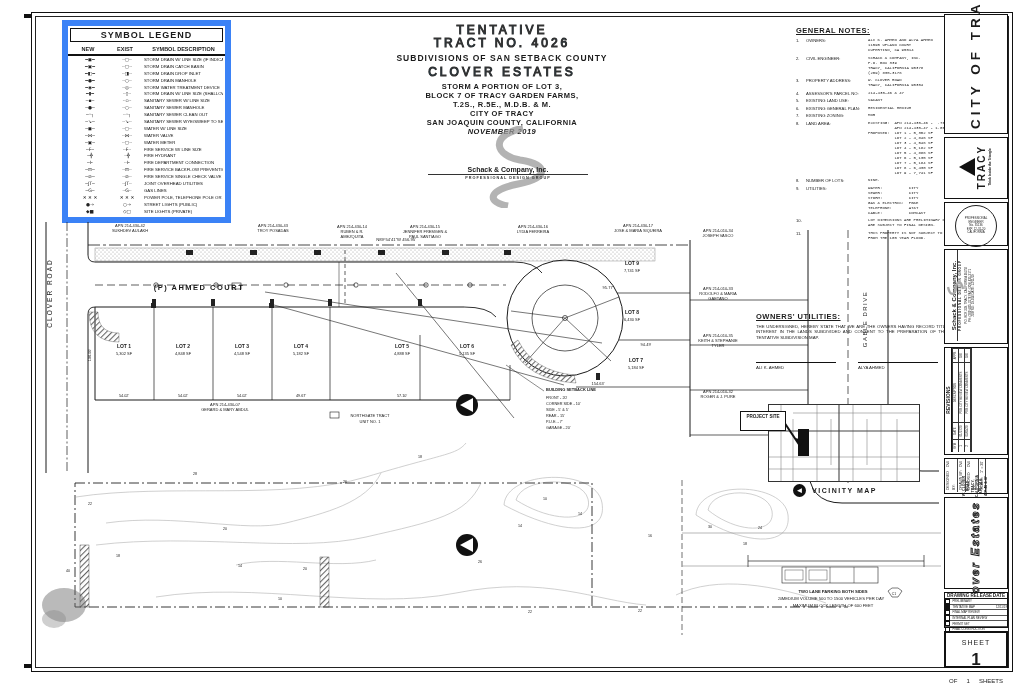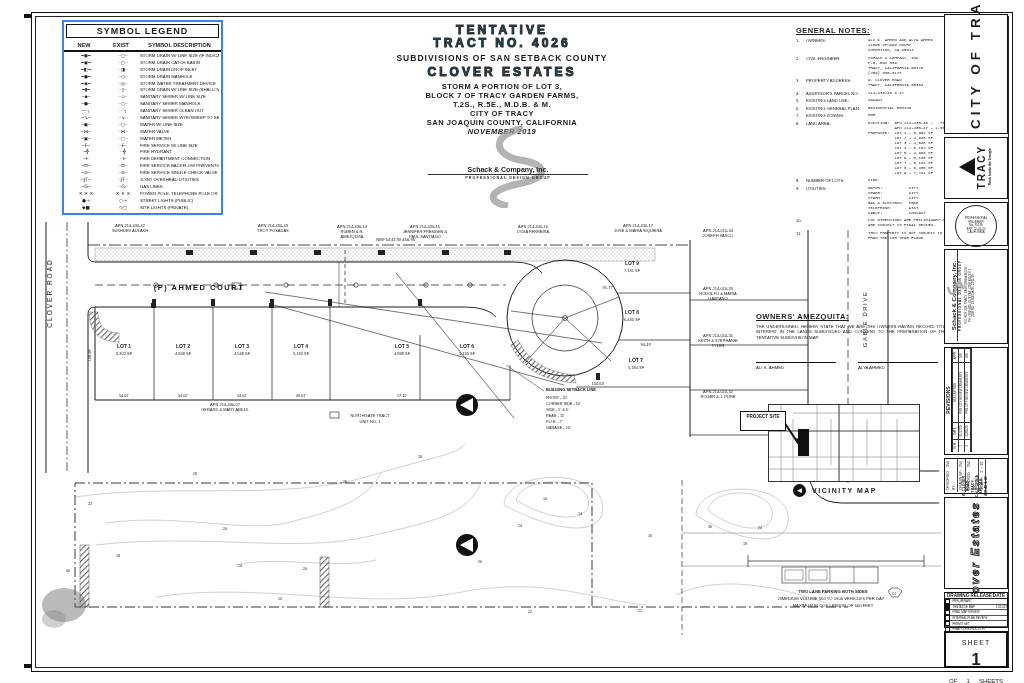--- a/index.html
+++ b/index.html
@@ -4,34 +4,34 @@
 <style>
   html,body{margin:0;padding:0;background:#fff;}
   .sheet{position:relative;width:1024px;height:683px;background:#fff;overflow:hidden;
          font-family:"Liberation Sans",sans-serif;color:#1b1b1b;}
   .abs{position:absolute;}
   .frame-outer{left:31px;top:12px;width:980px;height:658px;border:1.6px solid #111;}
   .frame-inner{left:35px;top:16px;width:972px;height:650px;border:0.8px solid #222;}
   .tick{background:#111;width:7px;height:4px;}
 
   
-  .legend{left:62px;top:20px;width:157px;border:2px solid #3b82f6;background:#fff;}
+  .legend{left:62px;top:20px;width:157px;border:6px solid #3b82f6;background:#fff;}
   .legend-title{margin:2px;border:1px solid #111;text-align:center;font-weight:bold;
                 font-size:9px;letter-spacing:1px;padding:1px 0;}
   .lg-head,.lg-row{display:grid;grid-template-columns:40px 34px 1fr;align-items:center;}
   .lg-head{font-weight:bold;font-size:5.5px;text-align:center;border-bottom:1px solid #111;padding:2px 0;}
   .lg-head span{padding:0 1px;}
   .lg-row{font-size:4.3px;height:6.9px;line-height:6.9px;}
   .lg-sym{text-align:center;font-family:"DejaVu Sans",sans-serif;font-size:4.6px;color:#222;}
   .lg-desc{white-space:nowrap;overflow:hidden;color:#111;}
   .lg-grid{border-top:1px solid #111;padding:1px 2px 2px 2px;}
 
   
   .title-block{left:352px;top:24px;width:300px;text-align:center;}
-  .t-outline{font-weight:bold;letter-spacing:3px;color:#0c4a6e;
+  .t-outline{font-weight:normal;letter-spacing:3px;color:#0c4a6e;
              -webkit-text-stroke:1px #333;text-shadow:0 0 0.5px #333;}
   .t1{font-size:12px;line-height:13px;}
   .t2{font-size:12px;line-height:13px;}
   .t3{font-size:8.5px;font-weight:bold;letter-spacing:1px;margin-top:3px;}
   .t4{font-size:12px;line-height:14px;margin-top:2px;}
   .t5{font-size:7.5px;font-weight:bold;letter-spacing:0.5px;line-height:9px;margin-top:3px;}
   .firm-wrap{left:428px;top:126px;width:160px;height:82px;text-align:center;}
   .firm-name{position:absolute;left:0;right:0;top:40px;font-size:7px;font-weight:bold;
              border-bottom:0.8px solid #333;padding-bottom:1px;}
   .firm-sub{position:absolute;left:0;right:0;top:50px;font-size:3.8px;letter-spacing:1px;font-weight:bold;color:#333;}
@@ -335,21 +335,21 @@
           <span class="n-num">11.</span>
           <span class="n-label"></span>
           <div class="n-val">THIS PROPERTY IS NOT SUBJECT TO INUNDATION
 FROM THE 100 YEAR FLOOD.</div>
         </div>
       </div>
   </div>
 
 
   <div class="abs owners">
-    <div class="sec-title">OWNERS' AMEZQUITA:</div>
+    <div class="sec-title">OWNERS' UTILITIES:</div>
     <div class="own-body">THE UNDERSIGNED, HEREBY STATE THAT WE ARE THE OWNERS HAVING RECORD TITLE INTEREST IN THE LANDS SUBDIVIDED AND CONSENT TO THE PREPARATION OF THIS TENTATIVE SUBDIVISION MAP.</div>
     <div class="sig-row">
       <div class="sig">ALI K. AHMED</div>
       <div class="sig">ALYA AHMED</div>
     </div>
   </div>
 
   <svg class="abs" style="left:36px;top:215px;z-index:1;" width="906" height="455" viewBox="0 0 906 455">
     <defs>
       <pattern id="stip" width="4" height="4" patternUnits="userSpaceOnUse">

